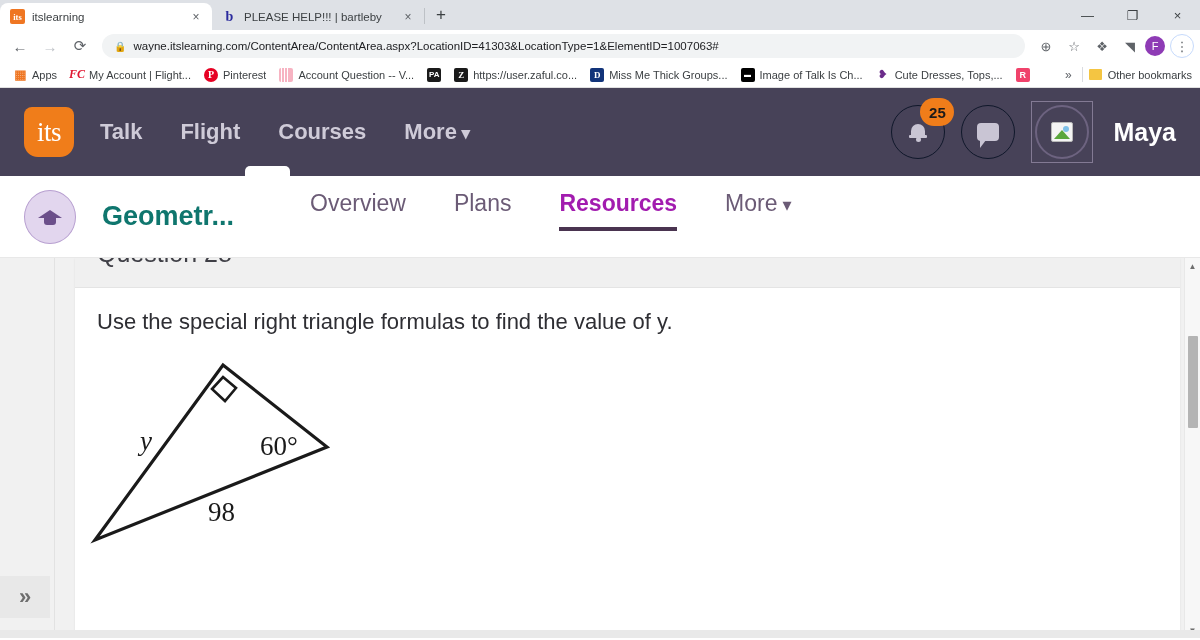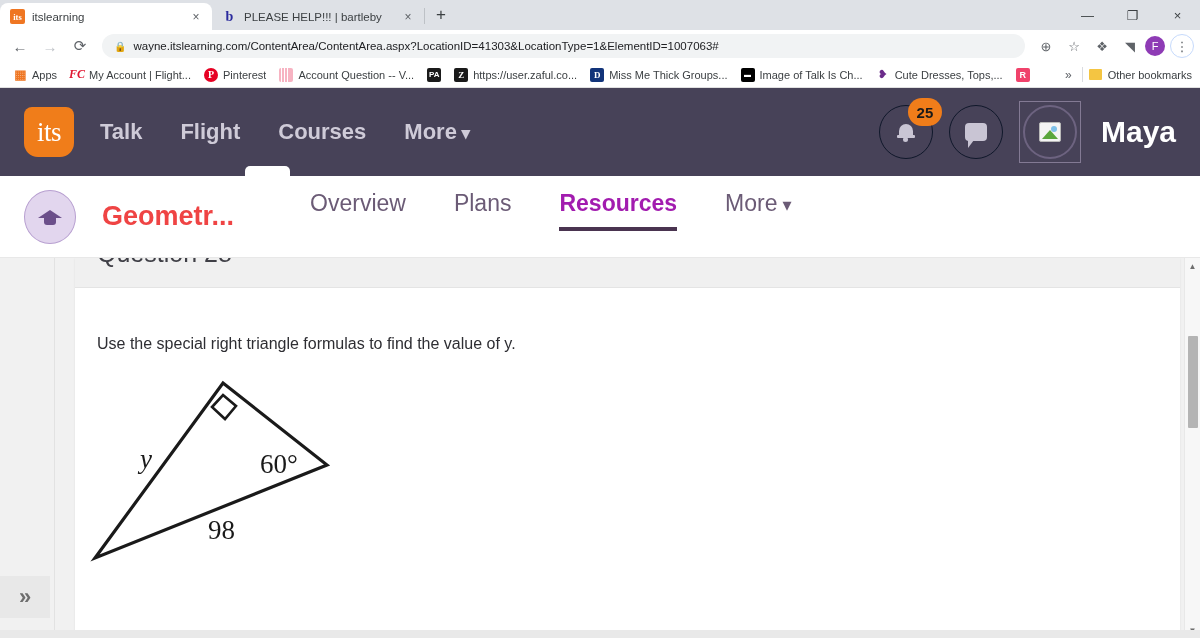--- a/index.html
+++ b/index.html
@@ -155,21 +155,21 @@
                  border: 2px solid #6d6380; }
   .avatar-box { position: absolute; inset: 0; border: 1px solid #837a94; }
   .broken-img { width: 22px; height: 20px; background: #f4f4f4;
                 border: 1px solid #b9b9b9; border-radius: 2px;
                 position: relative; overflow: hidden; }
   .broken-img::before { content: ""; position: absolute; left: 2px; bottom: 2px;
     width: 0; height: 0; border-left: 8px solid transparent;
     border-right: 8px solid transparent; border-bottom: 9px solid #5aa63c; }
   .broken-img::after { content: ""; position: absolute; right: 3px; top: 3px;
     width: 6px; height: 6px; background: #7ec0e8; border-radius: 50%; }
-  .user-name { color: #fff; font-size: 30px; font-weight: bold; margin-left: 4px; }
+  .user-name { color: #fff; font-size: 25px; font-weight: bold; margin-left: 4px; }
   .tab-notch { position: absolute; bottom: 0; left: 245px; width: 45px;
                height: 10px; background: #fff; border-radius: 5px 5px 0 0; }
 
   
   .course-bar {
     height: 82px; background: #ffffff; display: flex; align-items: center;
     padding: 0 24px; border-bottom: 1px solid #e8e8e8;
   }
   .cap-circ {
     width: 52px; height: 54px; border-radius: 50%; background: #e2d6ee;
@@ -180,21 +180,21 @@
   .cap::before {
     content: ""; position: absolute; top: 2px; left: 0; width: 0; height: 0;
     border-left: 12px solid transparent; border-right: 12px solid transparent;
     border-bottom: 8px solid #6b4f8a;
   }
   .cap::after {
     content: ""; position: absolute; top: 10px; left: 6px; width: 12px;
     height: 7px; background: #6b4f8a; border-radius: 0 0 3px 3px;
   }
   .course-title {
-    font-size: 27px; font-weight: bold; color: #ef4444; margin-right: 76px;
+    font-size: 27px; font-weight: bold; color: #0f766e; margin-right: 76px;
     white-space: nowrap;
   }
   .ctab {
     font-size: 23px; color: #6b5b76; margin-right: 48px; position: relative;
     padding-bottom: 26px; white-space: nowrap;
   }
   .ctab.active { color: #a21caf; font-weight: bold; }
   .ctab.active::after {
     content: ""; position: absolute; left: 0; right: 0; bottom: 12px;
     height: 4px; background: #4a3450;
@@ -219,21 +219,21 @@
   }
   .card-head {
     background: #f0f0f0; height: 30px; border-bottom: 1px solid #e4e4e4;
     padding: 0 22px; overflow: hidden; position: relative;
   }
   .card-head-text {
     font-size: 25px; color: #3f3f46; position: absolute; top: -19px; left: 22px;
     white-space: nowrap;
   }
   .q-text {
-    font-size: 16px; color: #2e2e33; padding: 46px 0 0 22px; line-height: 1.3;
+    font-size: 22px; color: #2e2e33; padding: 20px 0 0 22px; line-height: 1.3;
   }
   .figure { padding: 18px 0 0 0; }
   .scrollbar {
     position: absolute; right: 0; top: 0; width: 16px; height: 100%;
     background: #f7f7f7; border-left: 1px solid #e8e8e8;
   }
   .sb-arrow { height: 16px; display: flex; align-items: center;
               justify-content: center; font-size: 8px; color: #6e6e6e; }
   .sb-arrow.bot { position: absolute; bottom: 0; left: 0; right: 0; }
   .sb-thumb { position: absolute; left: 3px; width: 10px; top: 78px;

